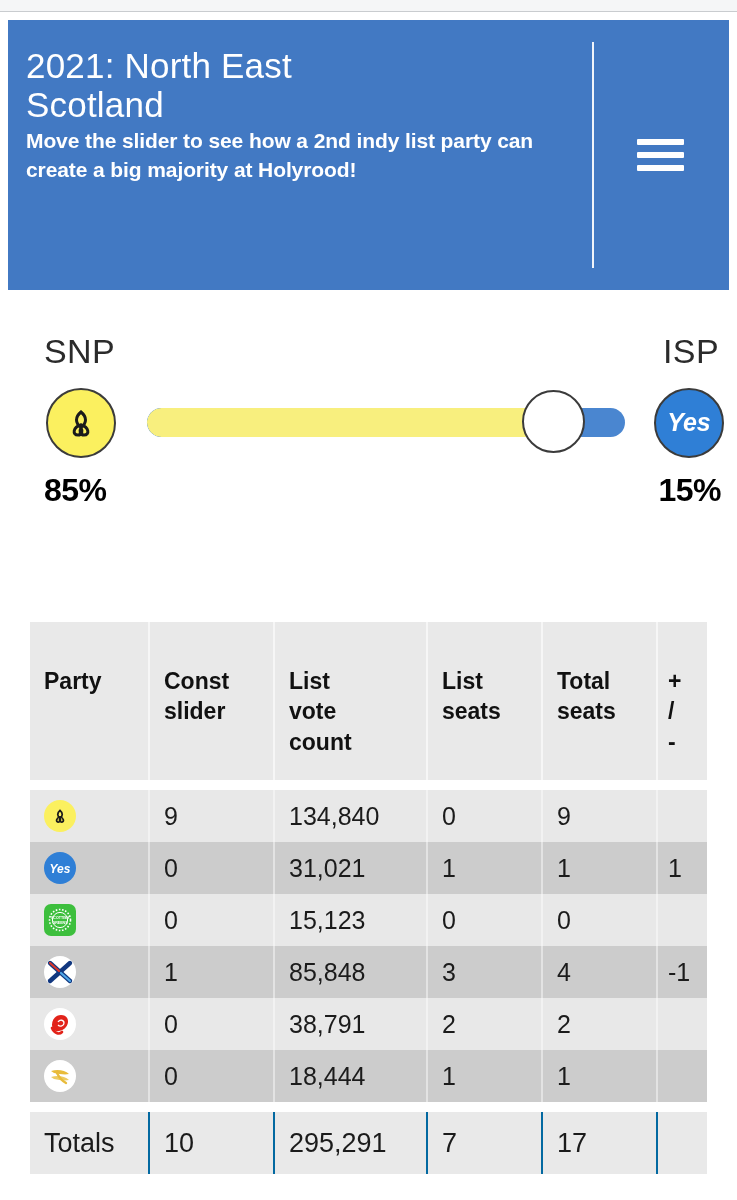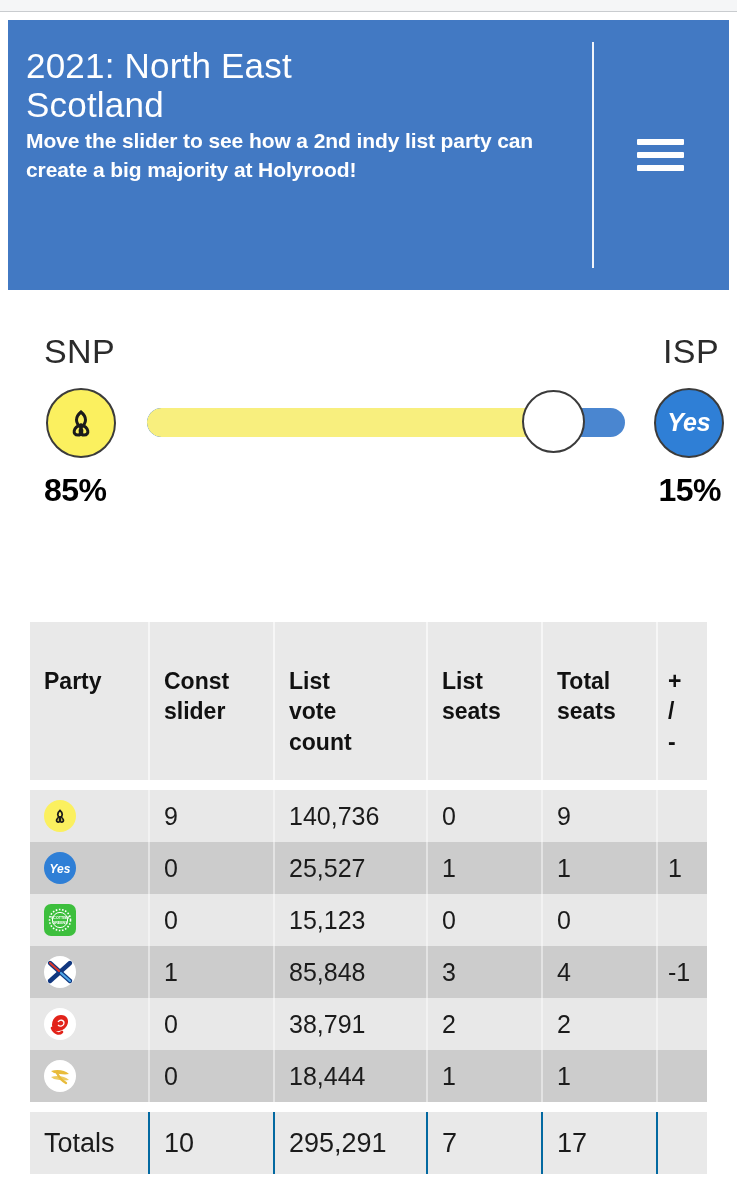--- a/index.html
+++ b/index.html
@@ -210,35 +210,35 @@
           <div class="cell c0" style="padding-left: 0px;">
             <div class="row-logo rl-snp">
               <svg width="22" height="22" viewBox="0 0 44 44">
                 <path d="M22 11 C16 16,16 22,22 26 C28 22,28 16,22 11 Z" fill="none" stroke="#1b1b1b" stroke-width="3.5"></path>
                 <path d="M22 24 C14 26,13 34,19 34 C23 34,24 30,22 27" fill="none" stroke="#1b1b1b" stroke-width="3.5" stroke-linecap="round"></path>
                 <path d="M22 27 C20 30,21 34,25 34 C31 34,30 26,22 24" fill="none" stroke="#1b1b1b" stroke-width="3.5" stroke-linecap="round"></path>
               </svg>
             </div>
           </div>
           <div class="cell c1">9</div>
-          <div class="cell c2">140,736</div>
+          <div class="cell c2">134,840</div>
           <div class="cell c3">0</div>
           <div class="cell c4">9</div>
           <div class="cell c5"></div>
         </div>
         <div class="trow even">
           <div class="cell c0" style="padding-left: 0px;">
             <div class="row-logo rl-isp">
               <svg width="30" height="30" viewBox="0 0 30 30">
                 <text x="15" y="20" text-anchor="middle" font-family="Liberation Sans, sans-serif" font-size="12" font-weight="700" font-style="italic" fill="#fff">Yes</text>
               </svg>
             </div>
           </div>
           <div class="cell c1">0</div>
-          <div class="cell c2">25,527</div>
+          <div class="cell c2">31,021</div>
           <div class="cell c3">1</div>
           <div class="cell c4">1</div>
           <div class="cell c5 pos">1</div>
         </div>
         <div class="trow odd">
           <div class="cell c0" style="padding-left: 0px;">
             <div class="row-logo rl-grn">
               <svg width="30" height="30" viewBox="0 0 30 30">
                 <circle cx="15" cy="15" r="10.5" fill="none" stroke="#fff" stroke-width="1.6" stroke-dasharray="1.6 1.6"></circle>
                 <circle cx="15" cy="15" r="7.6" fill="none" stroke="#fff" stroke-width="1"></circle>

